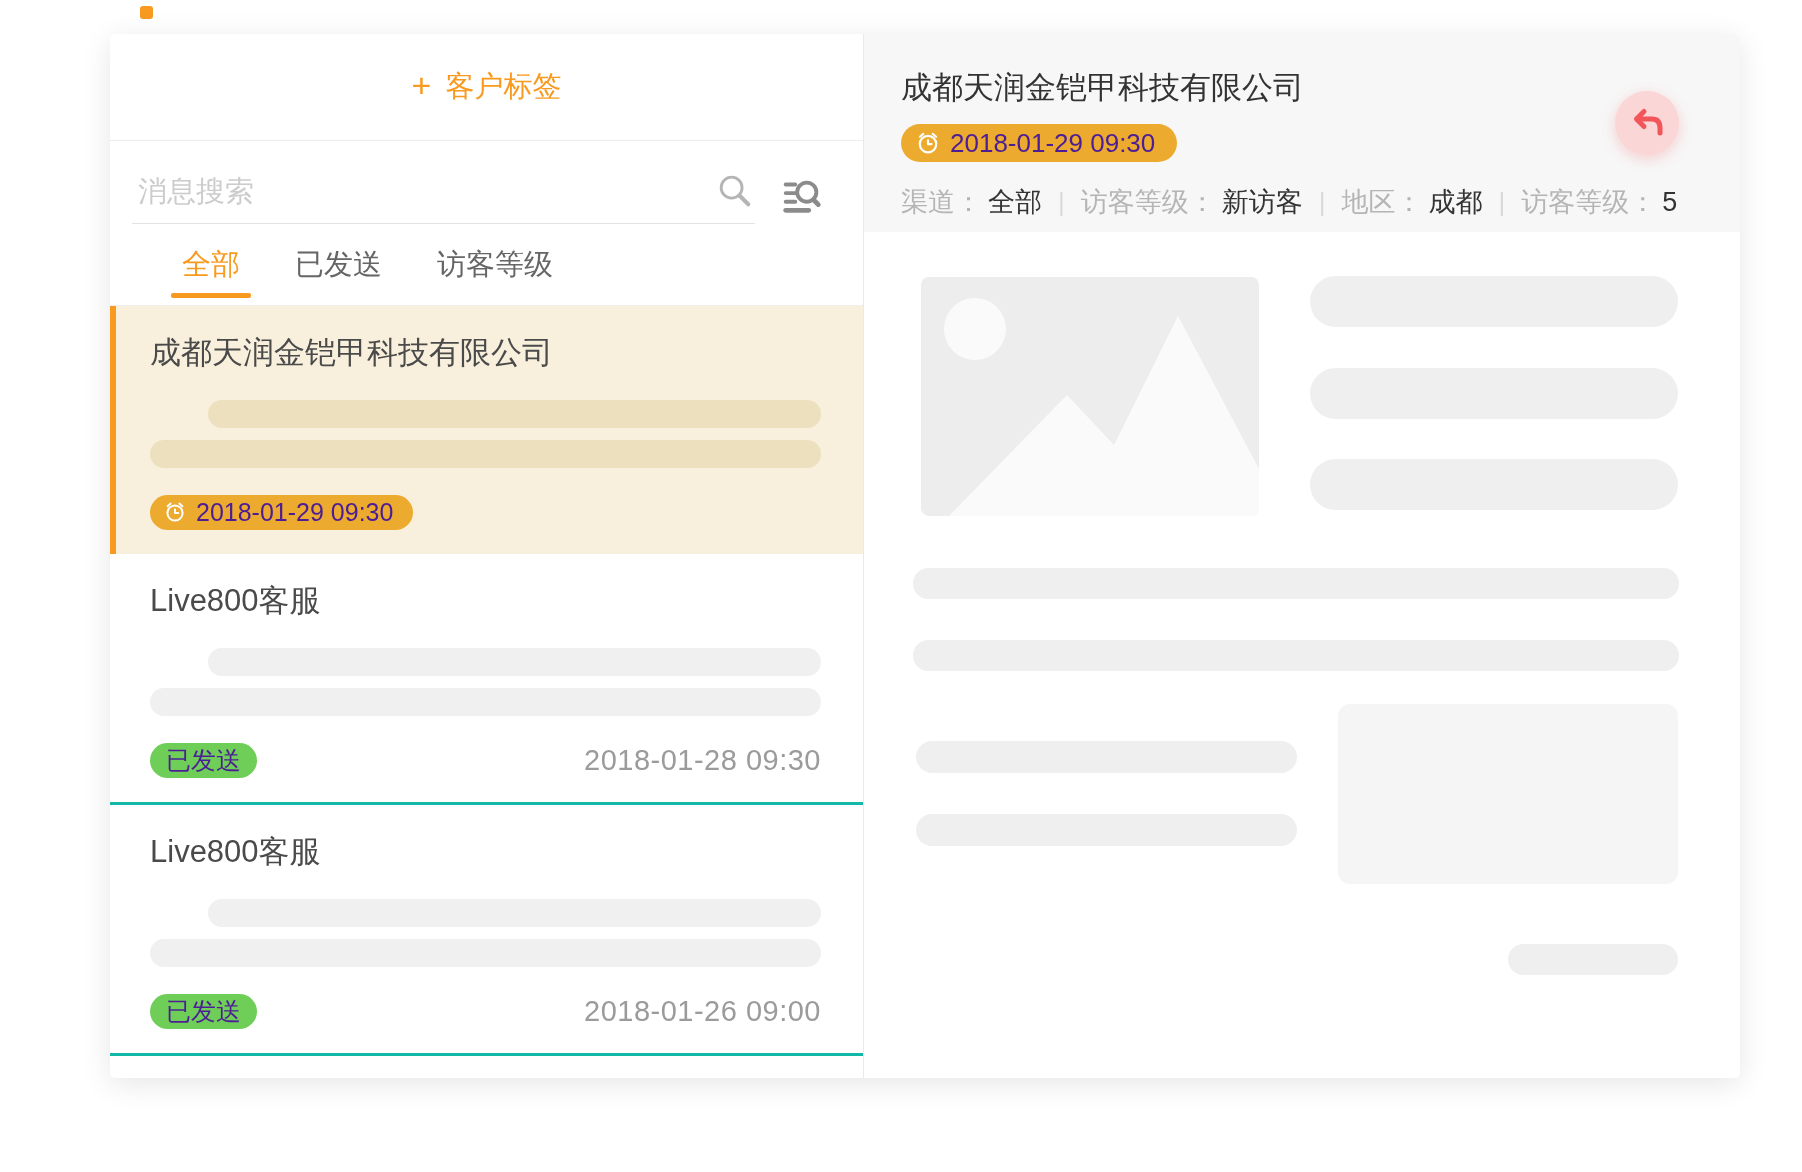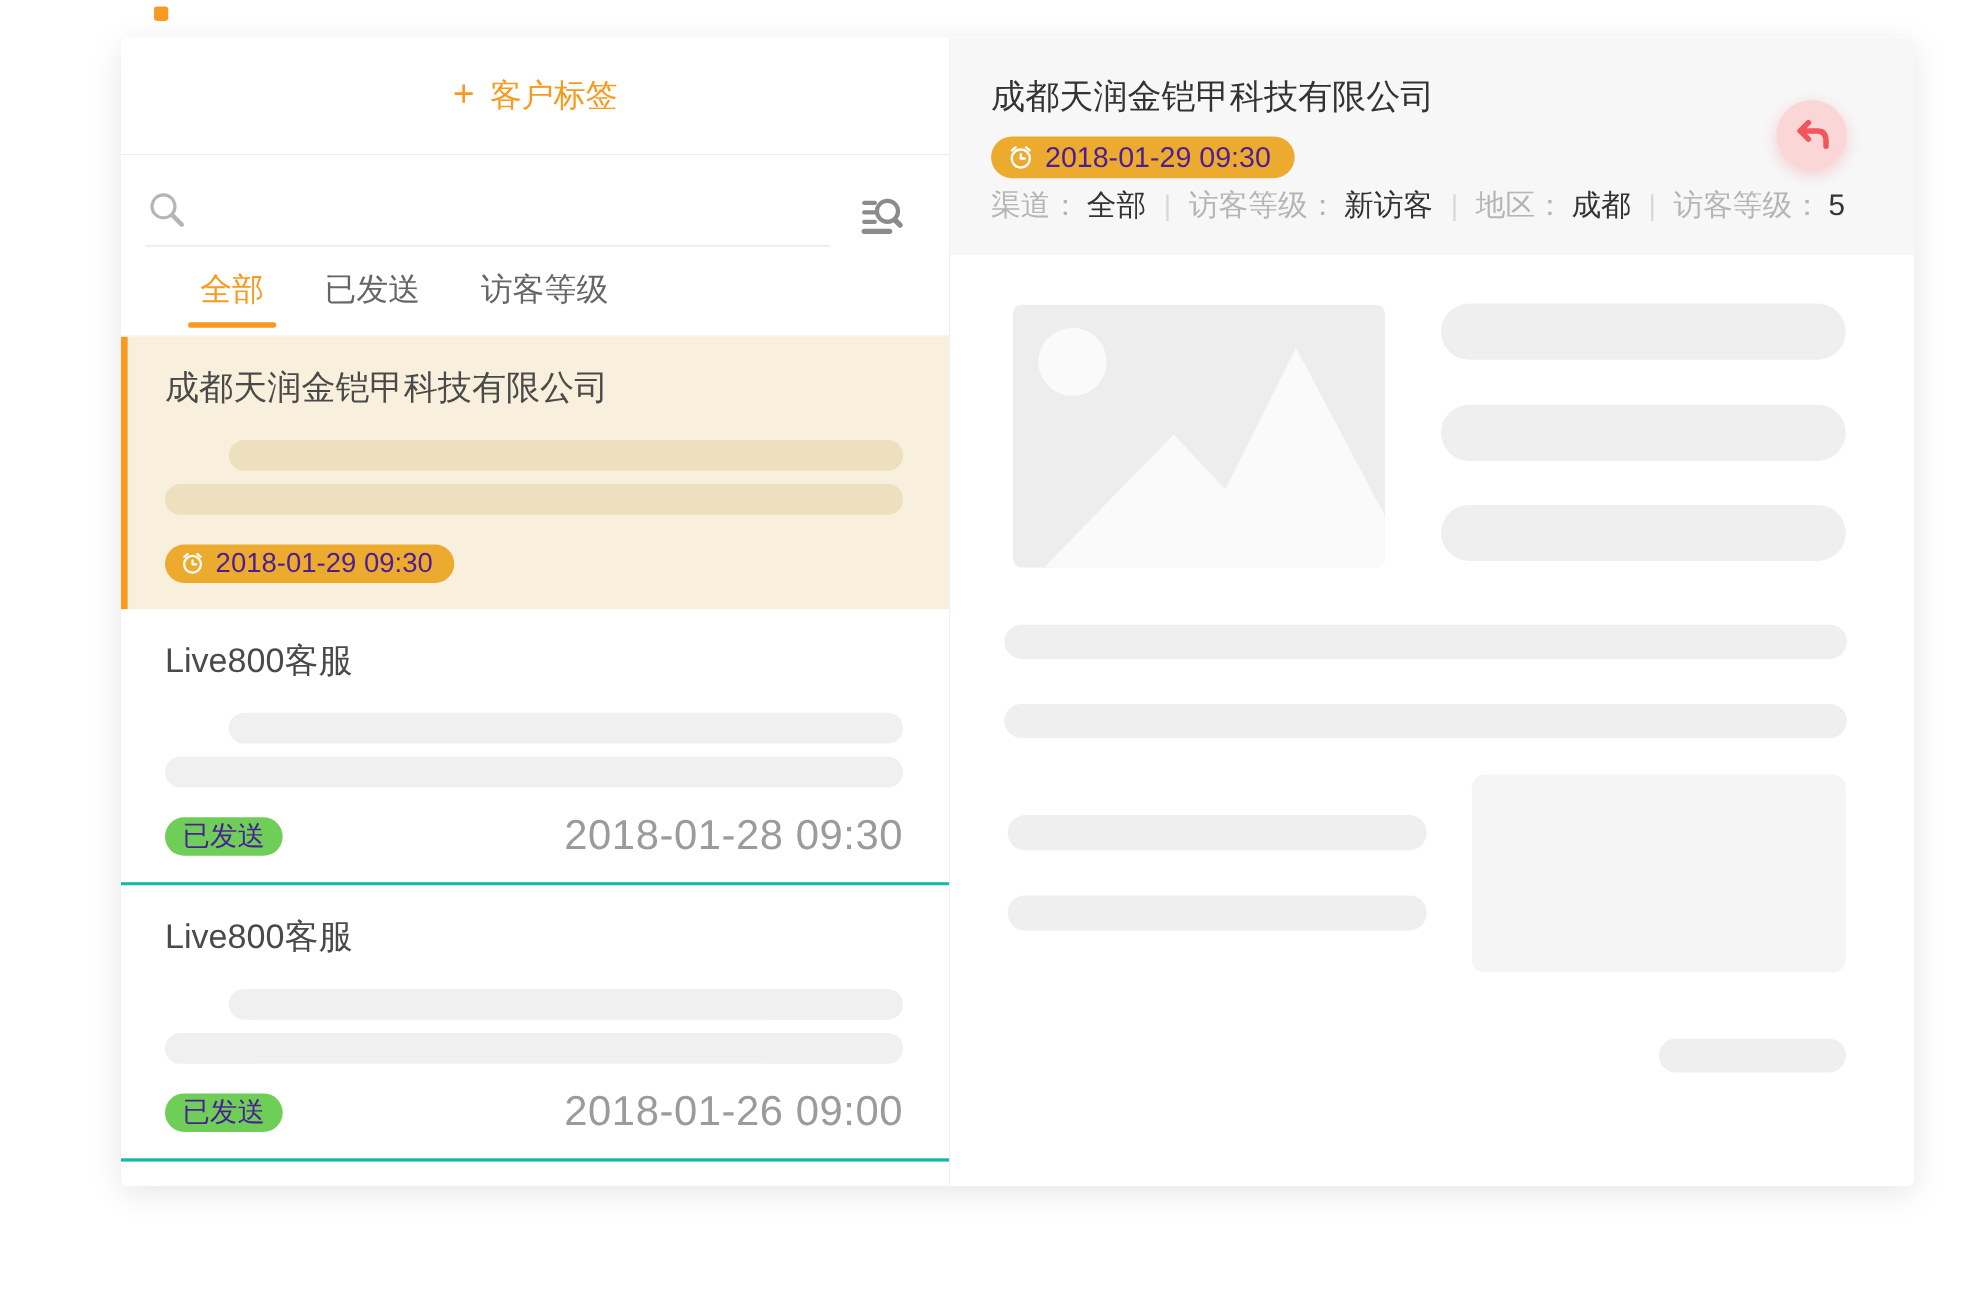--- a/index.html
+++ b/index.html
@@ -35,28 +35,28 @@
   .item-title{font-size:31px;color:#4a4a4a;line-height:38px;white-space:nowrap;overflow:hidden;}
   .bar{height:28px;border-radius:14px;background:#f0f0f0;}
   .item .bar1{margin:28px 0 0 58px;}
   .item .bar2{margin-top:12px;}
   .item.selected .bar{background:#EDE0BE;}
   .item-footer{margin-top:26px;display:flex;align-items:center;justify-content:space-between;height:36px;}
   .pill{display:inline-flex;align-items:center;height:35px;border-radius:18px;color:#4c1d95;font-size:25px;line-height:1;}
   .pill.schedule{background:#ECAB2F;padding:0 20px 0 13px;}
   .pill.schedule svg{margin-right:9px;}
   .pill.sent{background:#6FCE58;padding:0 16px;font-size:25px;}
-  .item-date{font-size:38px;color:#9b9b9b;letter-spacing:.5px;}
+  .item-date{font-size:29px;color:#9b9b9b;letter-spacing:.5px;}
   
   .right-panel{flex:1;display:flex;flex-direction:column;background:#fff;}
   .r-header{height:198px;flex:none;background:#F7F7F7;padding:34px 0 0 37px;box-sizing:border-box;position:relative;}
   .r-title{font-size:31px;color:#333;line-height:40px;}
   .r-badge-row{margin-top:16px;}
   .r-header .pill.schedule{height:38px;border-radius:19px;font-size:26px;padding:0 22px 0 14px;}
-  .meta-row{margin-top:6px;font-size:27px;color:#b5b5b5;display:flex;align-items:center;white-space:nowrap;}
+  .meta-row{margin-top:22px;font-size:27px;color:#b5b5b5;display:flex;align-items:center;white-space:nowrap;}
   .meta-row .val{color:#333;margin-left:6px;}
   .meta-sep{color:#d9d9d9;margin:0 16px;font-size:26px;}
   .return-btn{position:absolute;top:57px;right:61px;width:64px;height:64px;border-radius:50%;background:#FBD6D6;display:flex;align-items:center;justify-content:center;cursor:pointer;box-shadow:0 4px 14px rgba(242,85,90,0.25);}
   .r-content{flex:1;position:relative;background:#fff;}
   .ph{position:absolute;background:#EFEFF0;border-radius:16px;}
   .image-ph{position:absolute;left:57px;top:45px;width:338px;height:239px;background:#EDEDEE;border-radius:8px;overflow:hidden;}
   .rbar{left:446px;width:368px;height:51px;border-radius:26px;}
   .fullbar{left:49px;width:766px;height:31px;}
   .leftbar{left:52px;width:381px;height:32px;}
   .bigrect{position:absolute;left:474px;top:472px;width:340px;height:180px;border-radius:12px;background:#F5F5F6;}
@@ -71,20 +71,21 @@
 
   <div class="left-panel">
 
     <div class="panel-header">
       <span class="plus">+</span>
       <span>客户标签</span>
     </div>
 
     <div class="search-row">
       <div class="search-wrap">
+        <input type="text" placeholder="消息搜索" style="">
         <svg class="search-icon" width="38" height="38" viewBox="0 0 24 24" fill="none">
           <circle cx="10.5" cy="10.5" r="6.6" stroke="#b5b5b5" stroke-width="1.8"></circle>
           <line x1="15.6" y1="15.6" x2="21" y2="21" stroke="#b5b5b5" stroke-width="2.6" stroke-linecap="round"></line>
         </svg>
       </div>
       <svg class="adv-search-icon" width="46" height="44" viewBox="0 0 48 44" fill="none">
         <line x1="7" y1="11" x2="17" y2="11" stroke="#8b8b8b" stroke-width="4" stroke-linecap="round"></line>
         <line x1="7" y1="20" x2="17" y2="20" stroke="#8b8b8b" stroke-width="4" stroke-linecap="round"></line>
         <line x1="7" y1="29" x2="17" y2="29" stroke="#8b8b8b" stroke-width="4" stroke-linecap="round"></line>
         <circle cx="29" cy="19" r="10" stroke="#8b8b8b" stroke-width="4"></circle>

